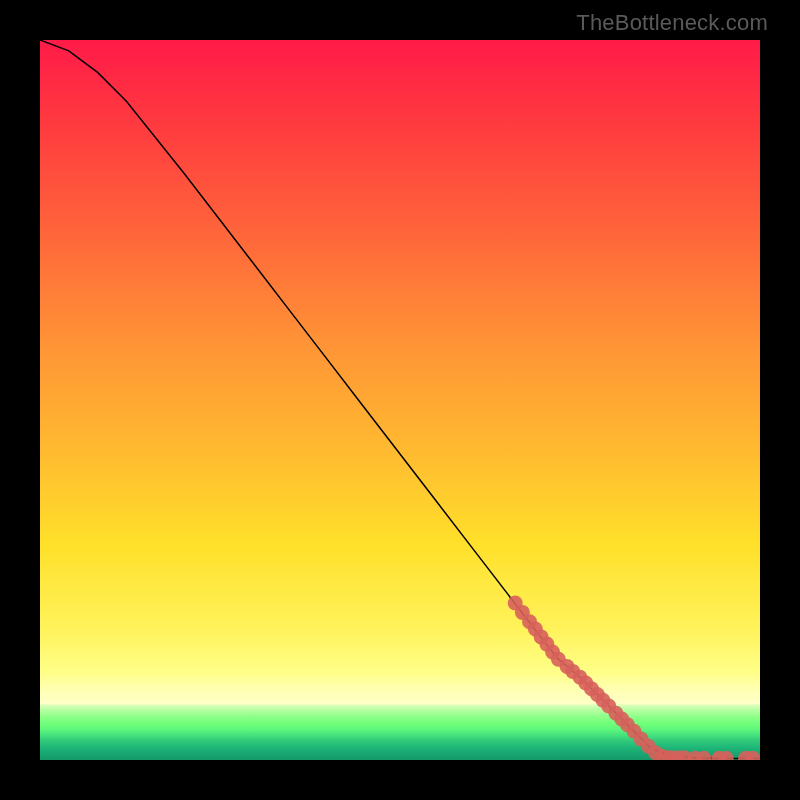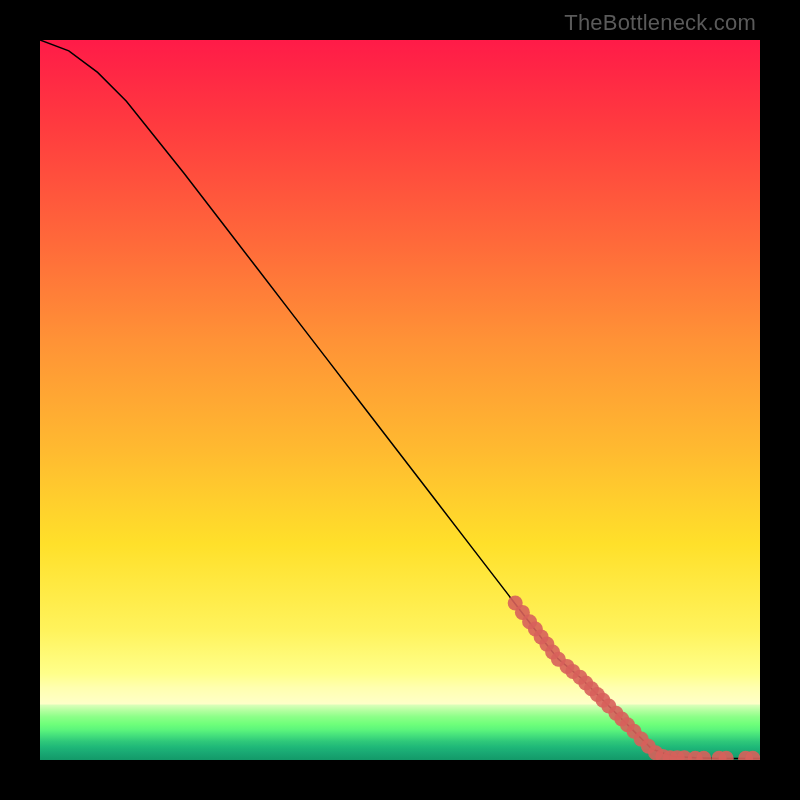--- a/index.html
+++ b/index.html
@@ -63,21 +63,21 @@
     stroke: #000;
     stroke-width: 1.5;
   }
   .dot {
     fill: #d7605b;
     opacity: 0.9;
   }
   .attribution {
     position: absolute;
     top: 10px;
-    right: 44px;
+    right: 32px;
     font-size: 22px;
     color: #5a5a5a;
     font-weight: 500;
     letter-spacing: 0.2px;
   }
 </style>
 </head>
 <body>
 
 <div class="chart-wrap">

